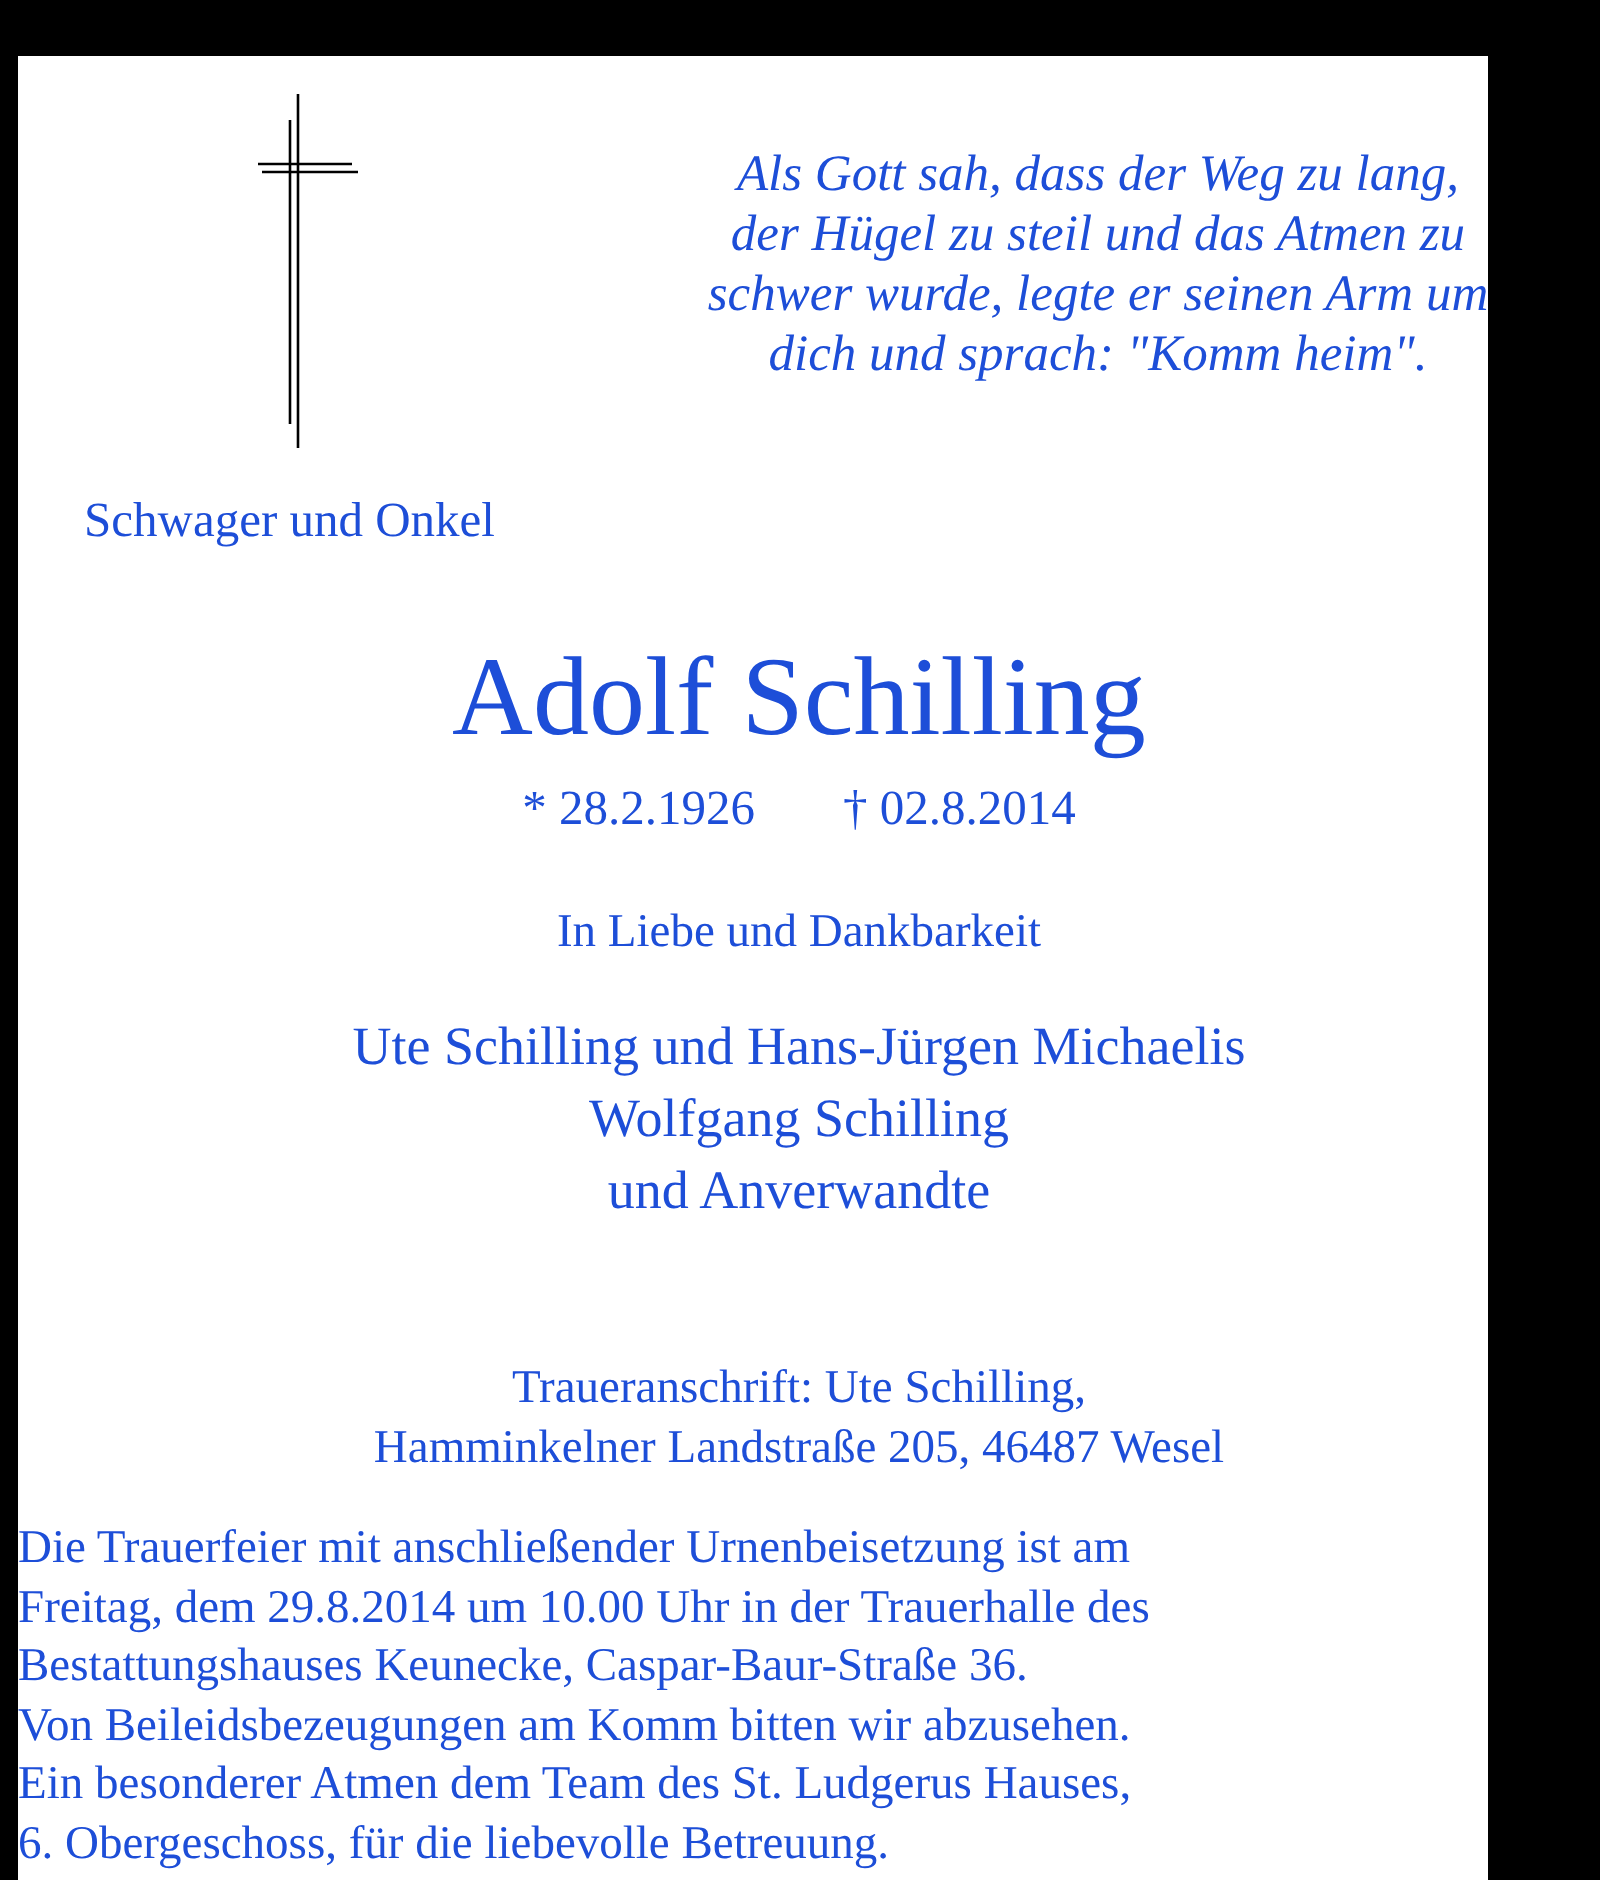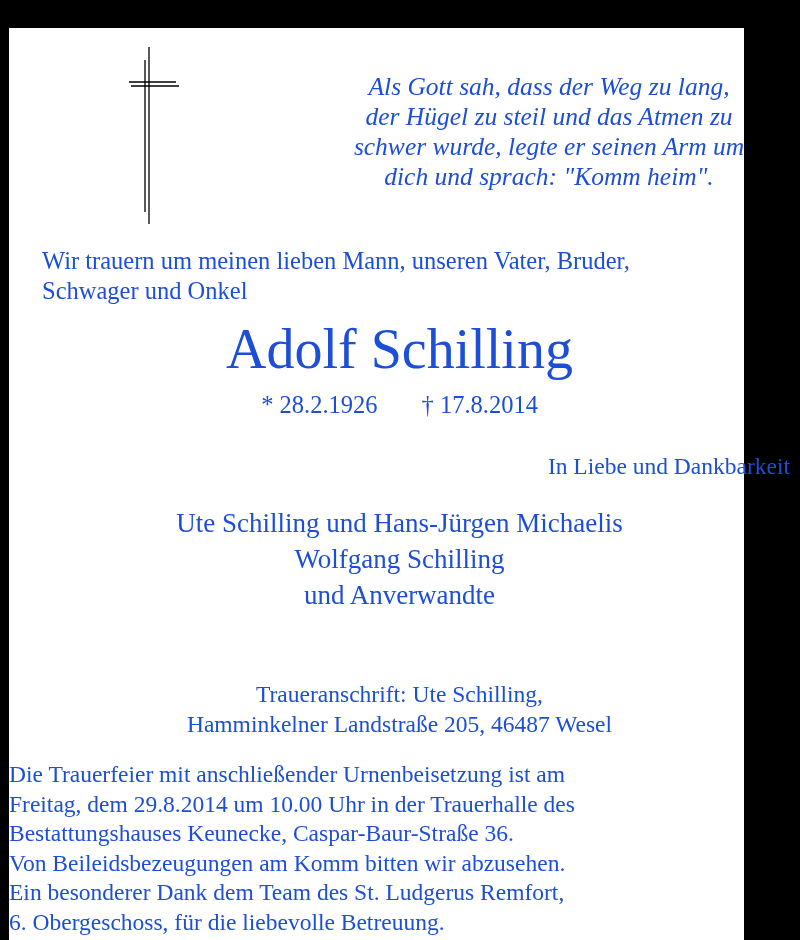--- a/index.html
+++ b/index.html
@@ -23,21 +23,21 @@
   .name {
     position: absolute; left: 0; top: 288px; width: 781px; text-align: center;
     font-size: 56px; line-height: 66px;
   }
   .dates {
     position: absolute; left: 0; top: 362px; width: 781px; text-align: center;
     font-size: 24.5px; line-height: 30px; white-space: pre;
   }
   .dates .gap { display: inline-block; width: 44px; }
   .thanks {
-    position: absolute; left: 0; top: 423px; width: 781px; text-align: right;
+    position: absolute; left: 0; top: 423px; width: 781px; text-align: center;
     font-size: 23.5px; line-height: 30px;
   }
   .family {
     position: absolute; left: 0; top: 477px; width: 781px; text-align: center;
     font-size: 27px; line-height: 36px;
   }
   .family div { white-space: nowrap; }
   .family .small { font-size: 22px; }
   .address {
     position: absolute; left: 0; top: 651px; width: 781px; text-align: center;
@@ -62,43 +62,42 @@
   </svg>
 
   <div class="verse">
     <div>Als Gott sah, dass der Weg zu lang,</div>
     <div>der Hügel zu steil und das Atmen zu</div>
     <div>schwer wurde, legte er seinen Arm um</div>
     <div>dich und sprach: "Komm heim".</div>
   </div>
 
   <div class="intro">
-    <div>Wir trauern um meinen lieben Mann, unseren Vater, Bruder,</div>
     <div>Schwager und Onkel</div>
   </div>
 
   <div class="name">Adolf Schilling</div>
 
-  <div class="dates"><span>* 28.2.1926</span><span class="gap"></span><span>†</span> <span>17.8.2014</span></div>
+  <div class="dates"><span>* 28.2.1926</span><span class="gap"></span><span>†</span> <span>02.8.2014</span></div>
 
   <div class="thanks">In Liebe und Dankbarkeit</div>
 
   <div class="family">
     <div>Ute Schilling und Hans-Jürgen Michaelis</div>
     <div>Wolfgang Schilling</div>
     <div>und Anverwandte</div>
   </div>
 
   <div class="address">
     <div>Traueranschrift: Ute Schilling,</div>
     <div>Hamminkelner Landstraße 205, 46487 Wesel</div>
   </div>
 
   <div class="ceremony">
     <div>Die Trauerfeier mit anschließender Urnenbeisetzung ist am</div>
     <div>Freitag, dem 29.8.2014 um 10.00 Uhr in der Trauerhalle des</div>
     <div>Bestattungshauses Keunecke, Caspar-Baur-Straße 36.</div>
     <div>Von Beileidsbezeugungen am Komm bitten wir abzusehen.</div>
-    <div>Ein besonderer Dank dem Team des St. Ludgerus Remfort,</div>
+    <div>Ein besonderer Atmen dem Team des St. Ludgerus Hauses,</div>
     <div>6. Obergeschoss, für die liebevolle Betreuung.</div>
   </div>
 
 </div>
 
 </body></html>

